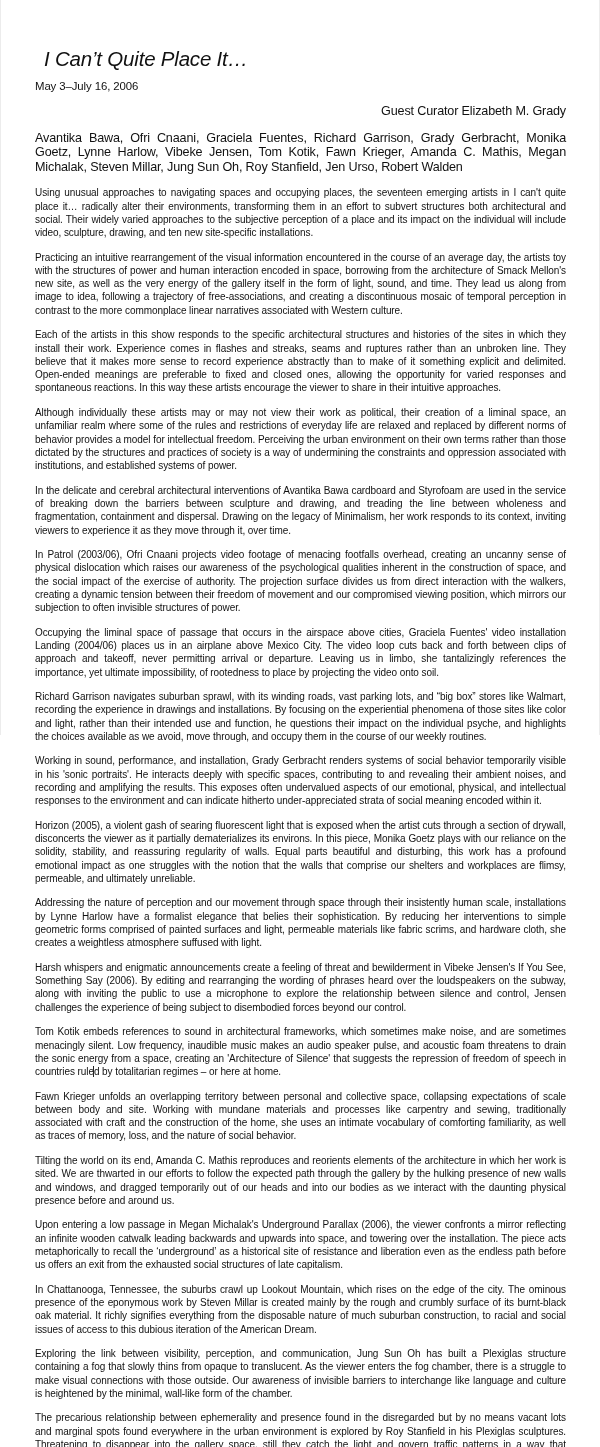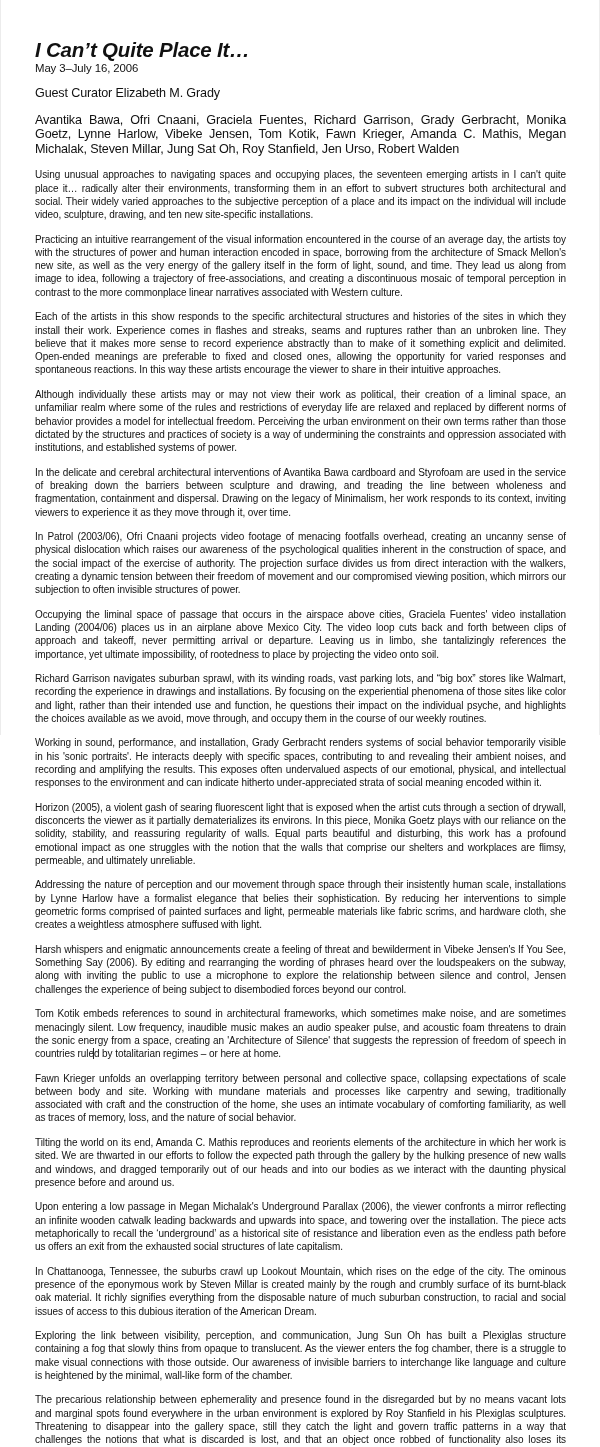--- a/index.html
+++ b/index.html
@@ -27,35 +27,36 @@
     .page {
       position: absolute;
       left: 35px;
       top: 38px;
       width: 531px;
     }
     .title {
       font-style: italic;
       font-size: 20.5px;
       line-height: 23px;
-      margin: 0;
-      font-weight: bold;
+      margin: 9px;
+      font-weight: normal;
       letter-spacing: -0.2px;
     }
     .dates {
       font-size: 11.4px;
       line-height: 14px;
       margin: 0 0 11px 0;
       letter-spacing: -0.1px;
     }
     .curator {
       font-size: 12.6px;
       line-height: 15px;
       margin: 0 0 12px 0;
       letter-spacing: -0.15px;
+      text-align: right;
     }
     .artists {
       font-size: 12.6px;
       line-height: 14.4px;
       margin: 0 0 12px 0;
       text-align: justify;
       letter-spacing: -0.15px;
     }
     .body-para {
       font-size: 10px;
@@ -76,21 +77,21 @@
 </head>
 <body>
 
 <div class="edge left"></div>
 <div class="edge right"></div>
 
 <div class="page">
   <h1 class="title">I Can’t Quite Place It…</h1>
   <p class="dates">May 3–July 16, 2006</p>
   <p class="curator">Guest Curator Elizabeth M. Grady</p>
-  <p class="artists">Avantika Bawa, Ofri Cnaani, Graciela Fuentes, Richard Garrison, Grady Gerbracht, Monika Goetz, Lynne Harlow, Vibeke Jensen, Tom Kotik, Fawn Krieger, Amanda C. Mathis, Megan Michalak, Steven Millar, Jung Sat Oh, Roy Stanfield, Jen Urso, Robert Walden</p>
+  <p class="artists">Avantika Bawa, Ofri Cnaani, Graciela Fuentes, Richard Garrison, Grady Gerbracht, Monika Goetz, Lynne Harlow, Vibeke Jensen, Tom Kotik, Fawn Krieger, Amanda C. Mathis, Megan Michalak, Steven Millar, Jung Sun Oh, Roy Stanfield, Jen Urso, Robert Walden</p>
 
   <p class="body-para">Using unusual approaches to navigating spaces and occupying places, the seventeen emerging artists in I can't quite place it… radically alter their environments, transforming them in an effort to subvert structures both architectural and social. Their widely varied approaches to the subjective perception of a place and its impact on the individual will include video, sculpture, drawing, and ten new site-specific installations.</p>
   <p class="body-para">Practicing an intuitive rearrangement of the visual information encountered in the course of an average day, the artists toy with the structures of power and human interaction encoded in space, borrowing from the architecture of Smack Mellon's new site, as well as the very energy of the gallery itself in the form of light, sound, and time. They lead us along from image to idea, following a trajectory of free-associations, and creating a discontinuous mosaic of temporal perception in contrast to the more commonplace linear narratives associated with Western culture.</p>
   <p class="body-para">Each of the artists in this show responds to the specific architectural structures and histories of the sites in which they install their work. Experience comes in flashes and streaks, seams and ruptures rather than an unbroken line. They believe that it makes more sense to record experience abstractly than to make of it something explicit and delimited. Open-ended meanings are preferable to fixed and closed ones, allowing the opportunity for varied responses and spontaneous reactions. In this way these artists encourage the viewer to share in their intuitive approaches.</p>
   <p class="body-para">Although individually these artists may or may not view their work as political, their creation of a liminal space, an unfamiliar realm where some of the rules and restrictions of everyday life are relaxed and replaced by different norms of behavior provides a model for intellectual freedom. Perceiving the urban environment on their own terms rather than those dictated by the structures and practices of society is a way of undermining the constraints and oppression associated with institutions, and established systems of power.</p>
   <p class="body-para">In the delicate and cerebral architectural interventions of Avantika Bawa cardboard and Styrofoam are used in the service of breaking down the barriers between sculpture and drawing, and treading the line between wholeness and fragmentation, containment and dispersal. Drawing on the legacy of Minimalism, her work responds to its context, inviting viewers to experience it as they move through it, over time.</p>
   <p class="body-para">In Patrol (2003/06), Ofri Cnaani projects video footage of menacing footfalls overhead, creating an uncanny sense of physical dislocation which raises our awareness of the psychological qualities inherent in the construction of space, and the social impact of the exercise of authority. The projection surface divides us from direct interaction with the walkers, creating a dynamic tension between their freedom of movement and our compromised viewing position, which mirrors our subjection to often invisible structures of power.</p>
   <p class="body-para">Occupying the liminal space of passage that occurs in the airspace above cities, Graciela Fuentes' video installation Landing (2004/06) places us in an airplane above Mexico City. The video loop cuts back and forth between clips of approach and takeoff, never permitting arrival or departure. Leaving us in limbo, she tantalizingly references the importance, yet ultimate impossibility, of rootedness to place by projecting the video onto soil.</p>
   <p class="body-para">Richard Garrison navigates suburban sprawl, with its winding roads, vast parking lots, and “big box” stores like Walmart, recording the experience in drawings and installations. By focusing on the experiential phenomena of those sites like color and light, rather than their intended use and function, he questions their impact on the individual psyche, and highlights the choices available as we avoid, move through, and occupy them in the course of our weekly routines.</p>
   <p class="body-para">Working in sound, performance, and installation, Grady Gerbracht renders systems of social behavior temporarily visible in his 'sonic portraits'. He interacts deeply with specific spaces, contributing to and revealing their ambient noises, and recording and amplifying the results. This exposes often undervalued aspects of our emotional, physical, and intellectual responses to the environment and can indicate hitherto under-appreciated strata of social meaning encoded within it.</p>

